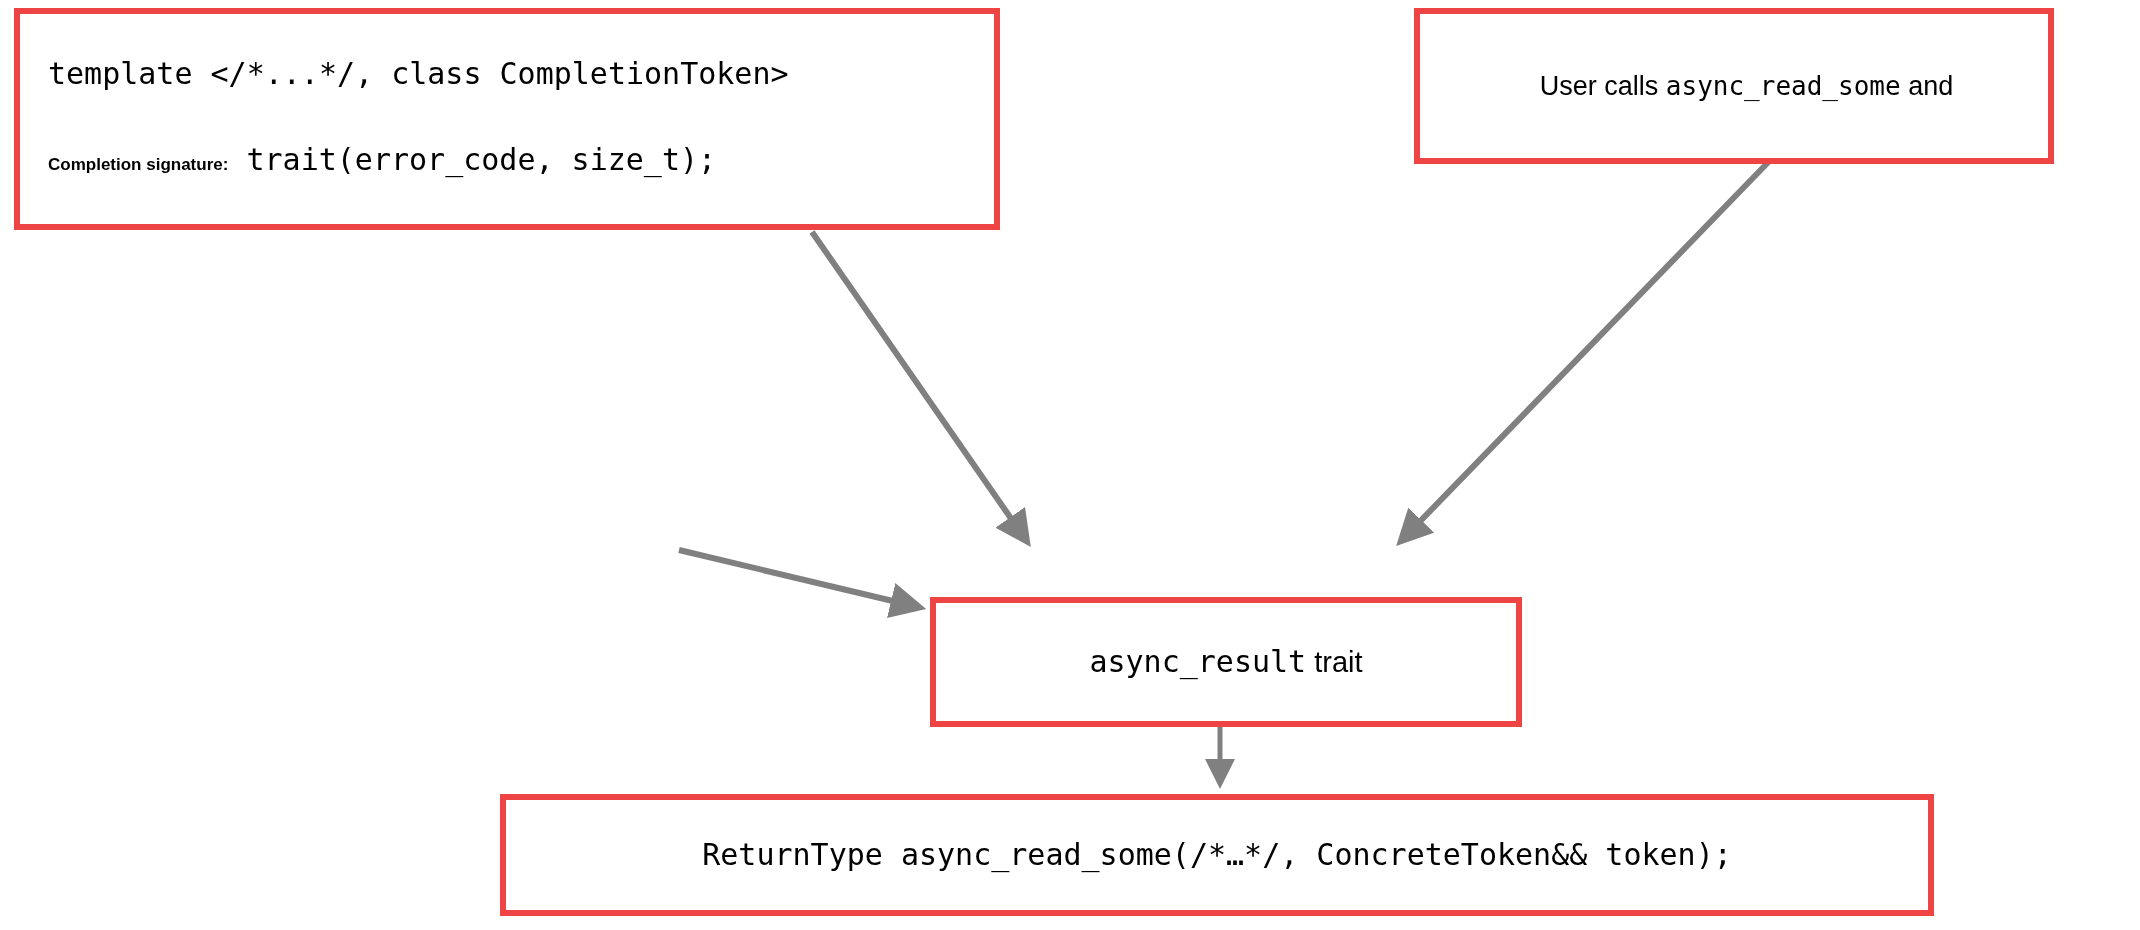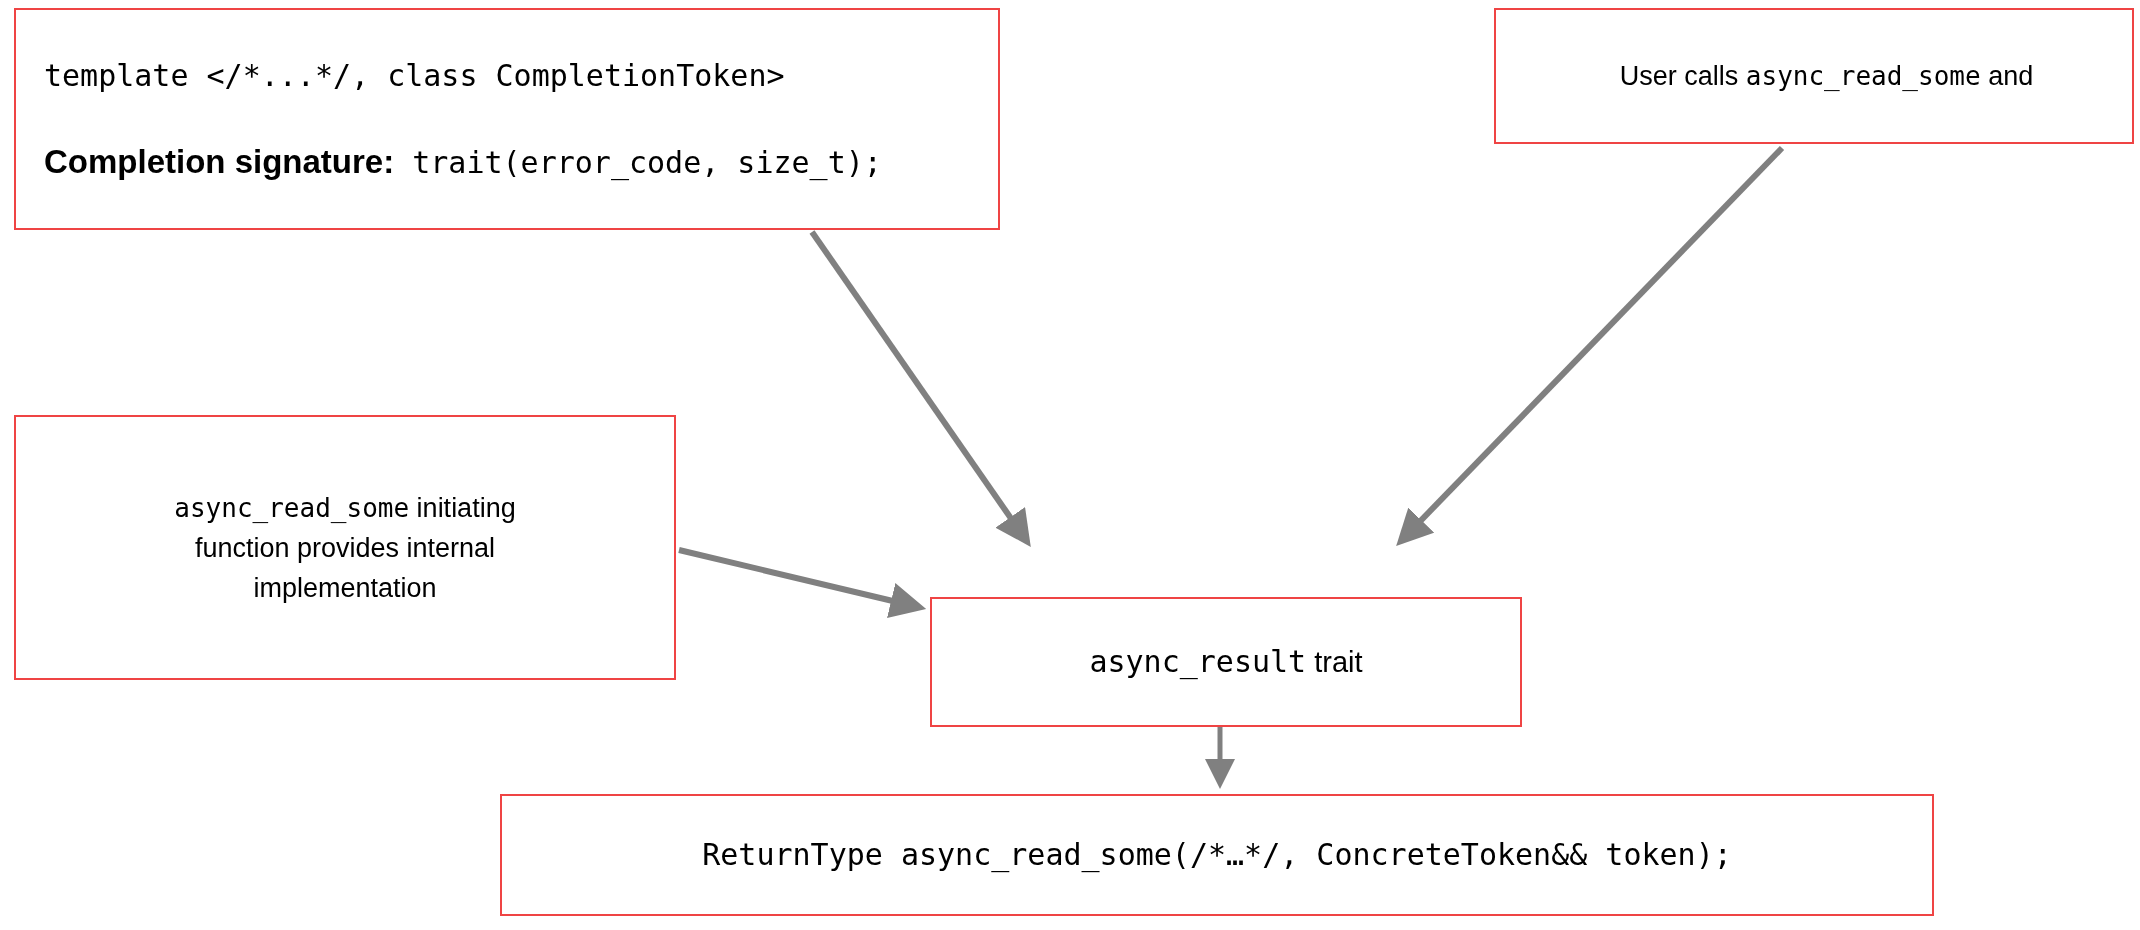--- a/index.html
+++ b/index.html
@@ -20,21 +20,21 @@
     left: 0;
     top: 0;
     width: 2140px;
     height: 930px;
     pointer-events: none;
   }
   .node {
     position: absolute;
     box-sizing: border-box;
     background: #ffffff;
-    border: 2px solid #ef4444;
+    border: 6px solid #ef4444;
     display: flex;
     align-items: center;
     justify-content: center;
   }
   .node-inner {
     width: 100%;
     padding: 0 22px;
     box-sizing: border-box;
   }
 
@@ -53,30 +53,30 @@
     font-family: "DejaVu Sans Mono", "Liberation Mono", monospace;
     font-size: 30px;
     line-height: 42px;
     color: #000000;
     white-space: nowrap;
   }
   .spacer-line { height: 44px; }
   .sig-label {
     font-family: "Liberation Sans", sans-serif;
     font-weight: bold;
-    font-size: 33px;
+    font-size: 17px;
     color: #000000;
   }
 
   
   #box-user-note {
-    left: 1494px;
+    left: 1414px;
     top: 8px;
     width: 640px;
-    height: 136px;
+    height: 156px;
     padding-left: 25px;
   }
   #box-user-note .node-inner {
     text-align: center;
     padding: 0 16px;
   }
   .note-line {
     font-size: 27px;
     line-height: 40px;
     color: #000000;
@@ -162,27 +162,20 @@
       <div class="code-line"><span class="sig-label">Completion signature:</span><span> </span><span>trait(error_code, size_t);</span></div>
     </div>
   </div>
 
   <div class="node" id="box-user-note">
     <div class="node-inner">
       <div class="note-line"><span>User calls </span><span class="mono-inline">async_read_some</span><span> and</span></div>
     </div>
   </div>
 
-  <div class="node" id="box-impl-note">
-    <div class="node-inner">
-      <div class="note-line"><span class="mono-inline">async_read_some</span><span> initiating</span></div>
-      <div class="note-line">function provides internal</div>
-      <div class="note-line">implementation</div>
-    </div>
-  </div>
 
   <div class="node" id="box-async-result">
     <div class="node-inner">
       <div class="trait-text"><span class="mono-inline">async_result</span><span> trait</span></div>
     </div>
   </div>
 
   <div class="node" id="box-return">
     <div class="node-inner">
       <div class="code-line"><span class="ital">ReturnType</span><span> async_read_some(/*…*/, </span><span class="ital">ConcreteToken</span><span>&amp;&amp; token);</span></div>

